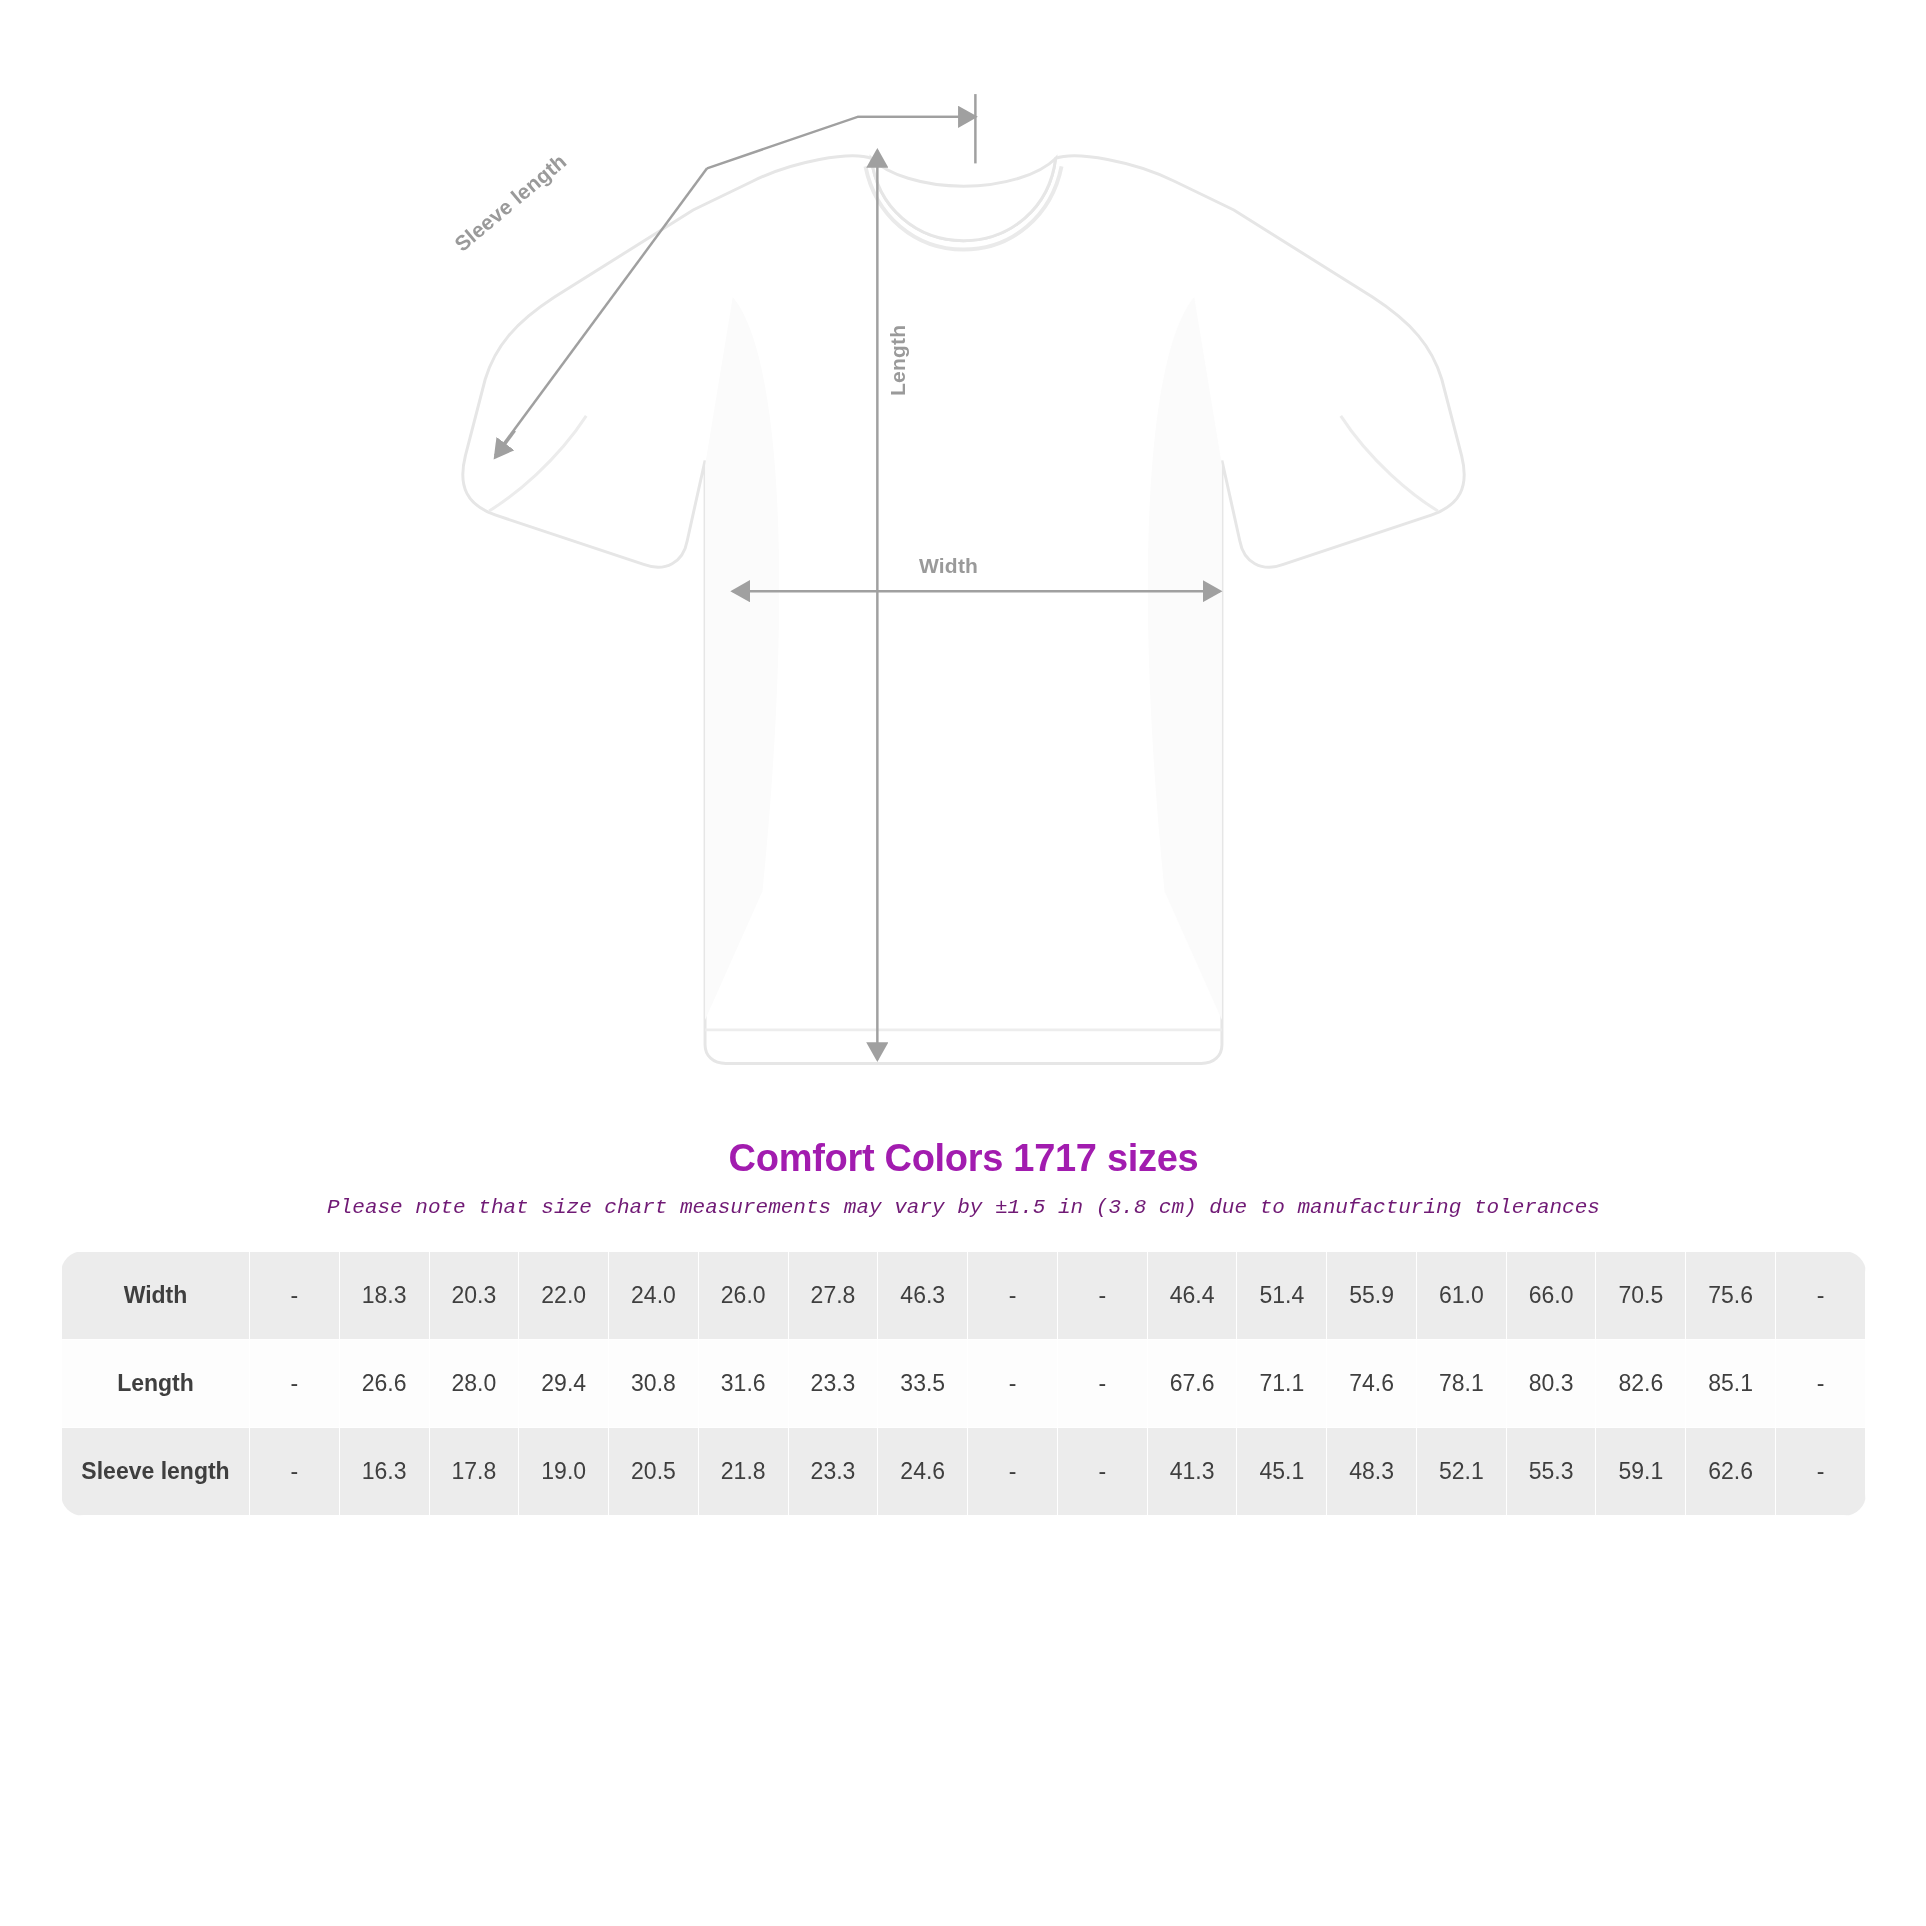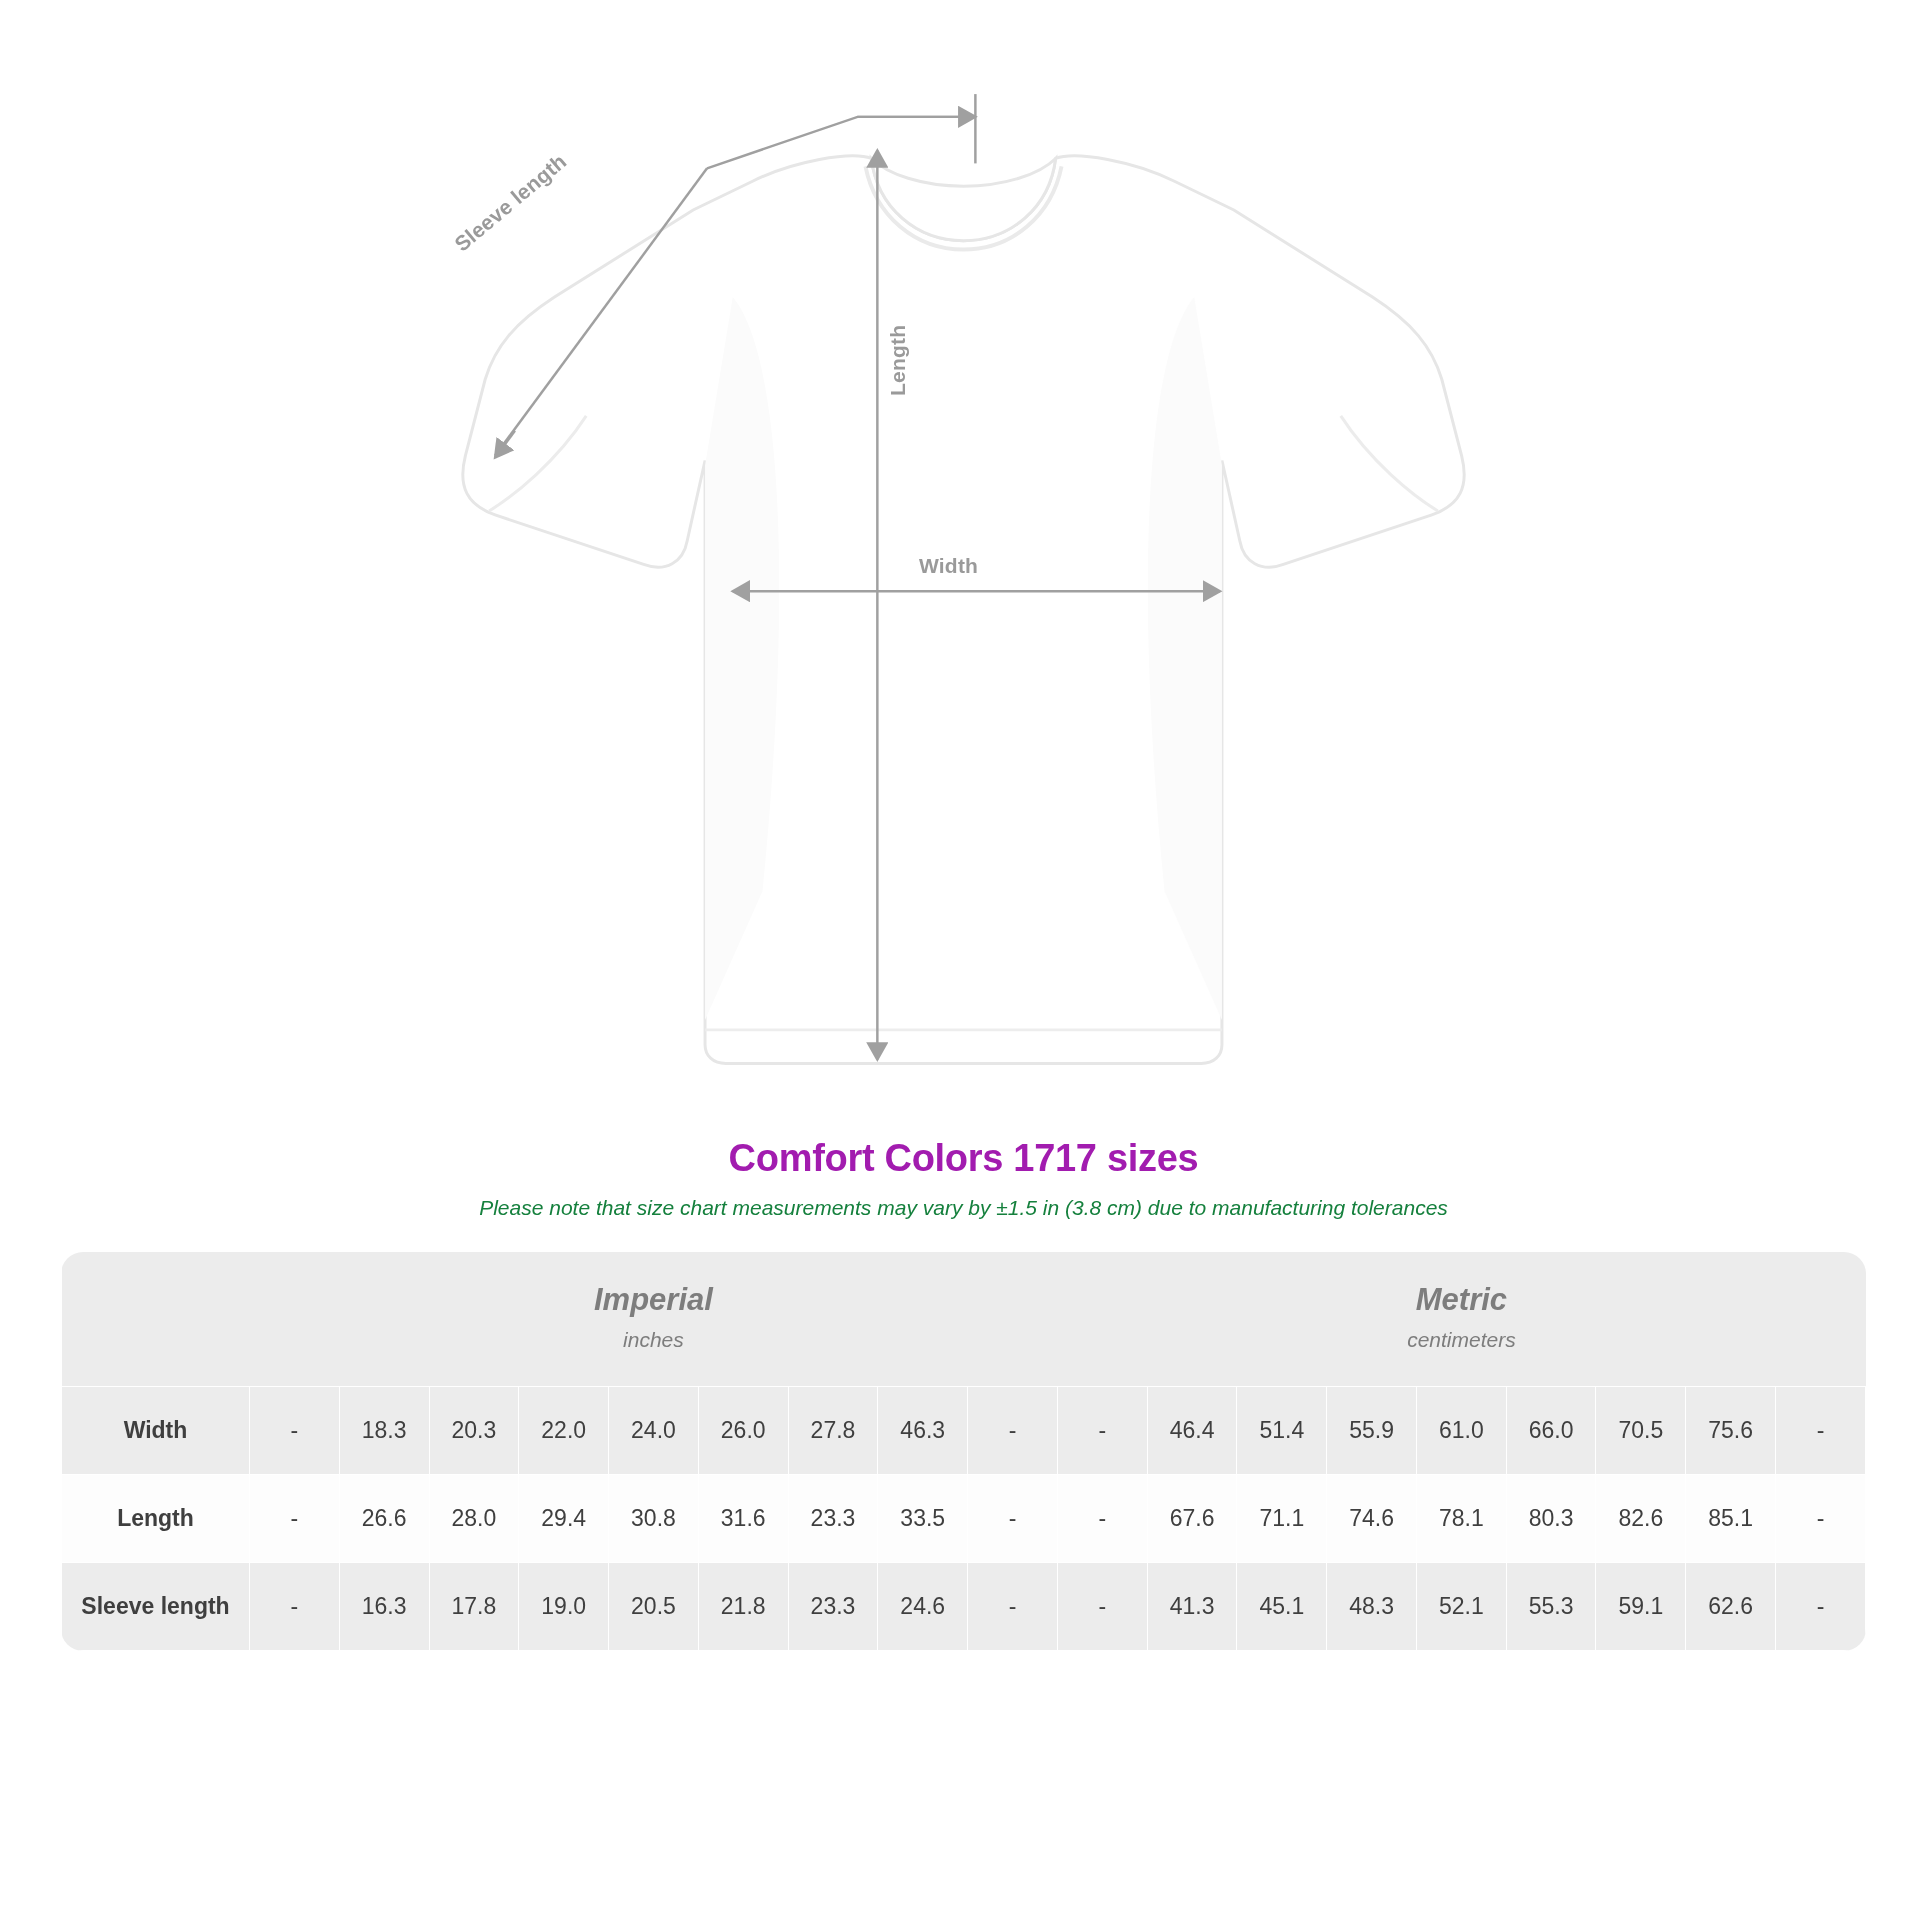--- a/index.html
+++ b/index.html
@@ -61,22 +61,23 @@
   }
   #chart-title {
     font-size: 38px;
     font-weight: bold;
     color: #a21caf;
     letter-spacing: -0.3px;
   }
   #chart-note {
     font-size: 21px;
     font-style: italic;
-    color: #15803d;
+    color: #701a75;
     margin-top: 16px;
+    font-family: Liberation Mono, monospace;
   }
 
   
   #table-wrap {
     margin: 32px 61px 0 61px;
     border-radius: 22px;
     overflow: hidden;
     background: #ffffff;
   }
   table.size-table {
@@ -222,31 +223,20 @@
   <div id="chart-note">Please note that size chart measurements may vary by ±1.5 in (3.8 cm) due to manufacturing tolerances</div>
 </div>
 
 <div id="table-wrap">
   <table class="size-table">
     <colgroup>
       <col style="width:188px">
       <col span="18">
     </colgroup>
     <tbody>
-      <tr class="unit-row">
-        <td></td>
-        <td colspan="9">
-          <div class="unit-name">Imperial</div>
-          <div class="unit-sub">inches</div>
-        </td>
-        <td colspan="9">
-          <div class="unit-name">Metric</div>
-          <div class="unit-sub">centimeters</div>
-        </td>
-      </tr>
 
       <tr class="data-row shade">
         <td class="rowhead">Width</td>
         <td>-</td>
         <td>18.3</td>
         <td>20.3</td>
         <td>22.0</td>
         <td>24.0</td>
         <td>26.0</td>
         <td>27.8</td>

